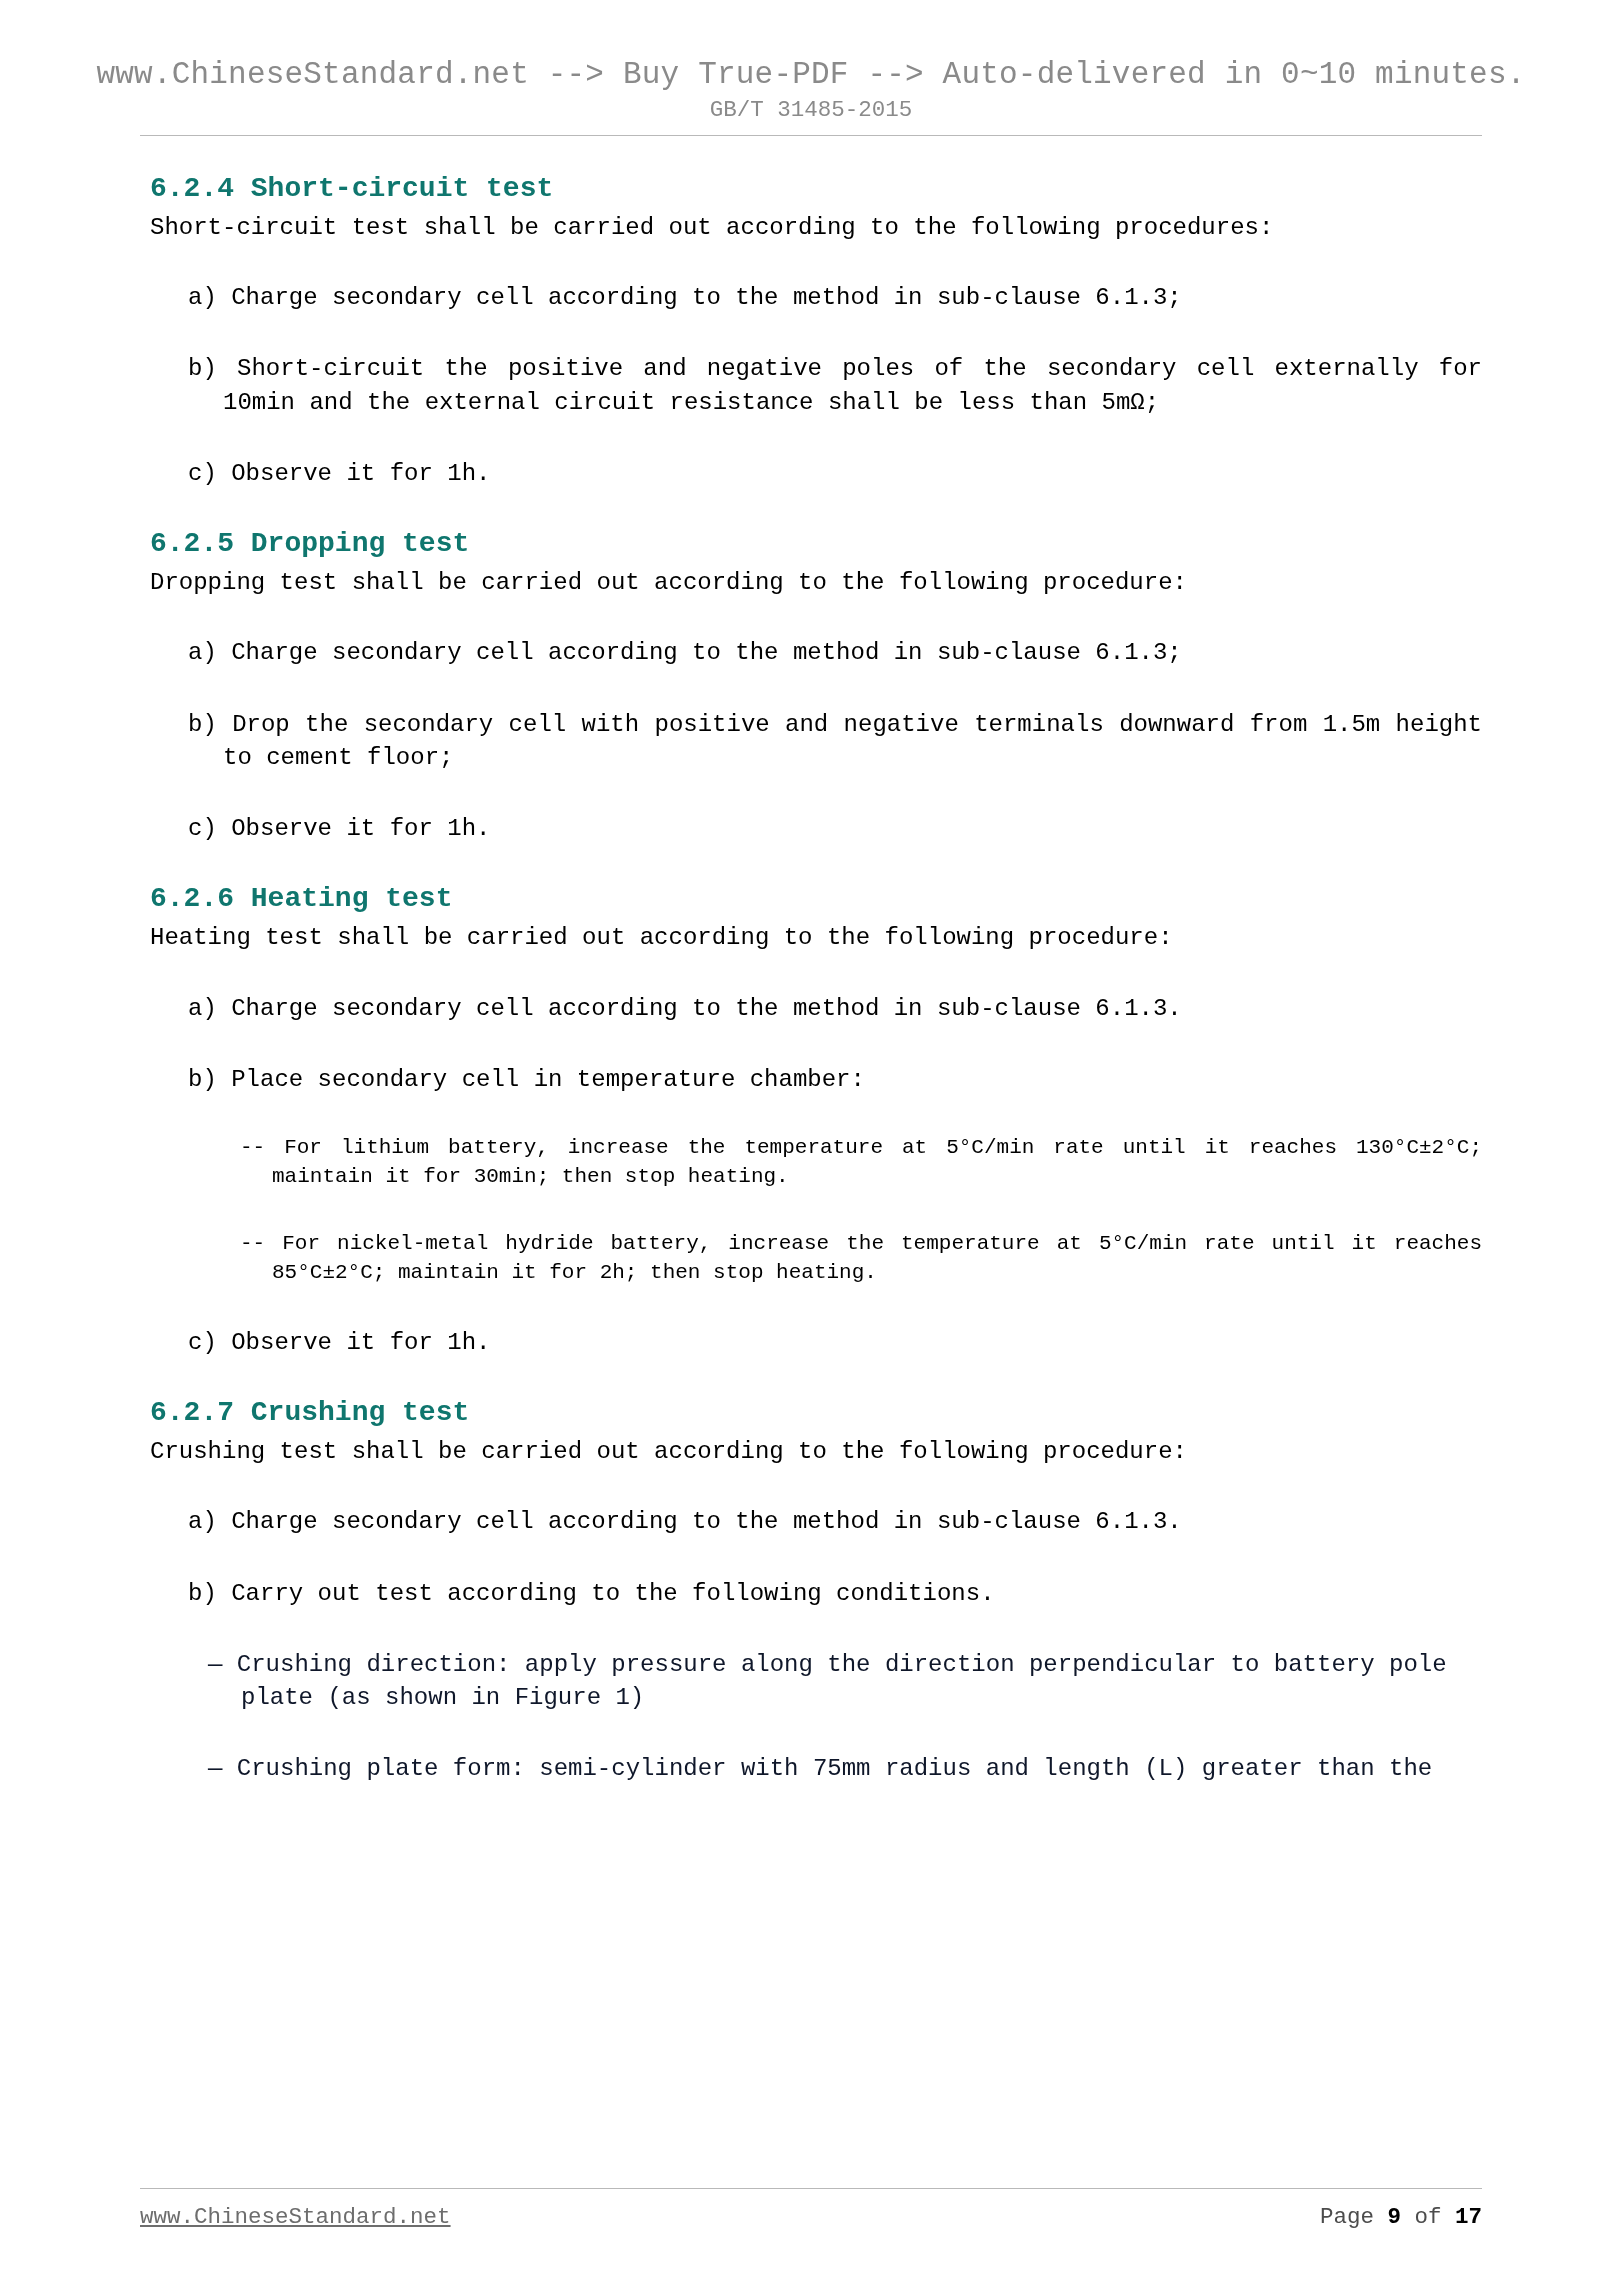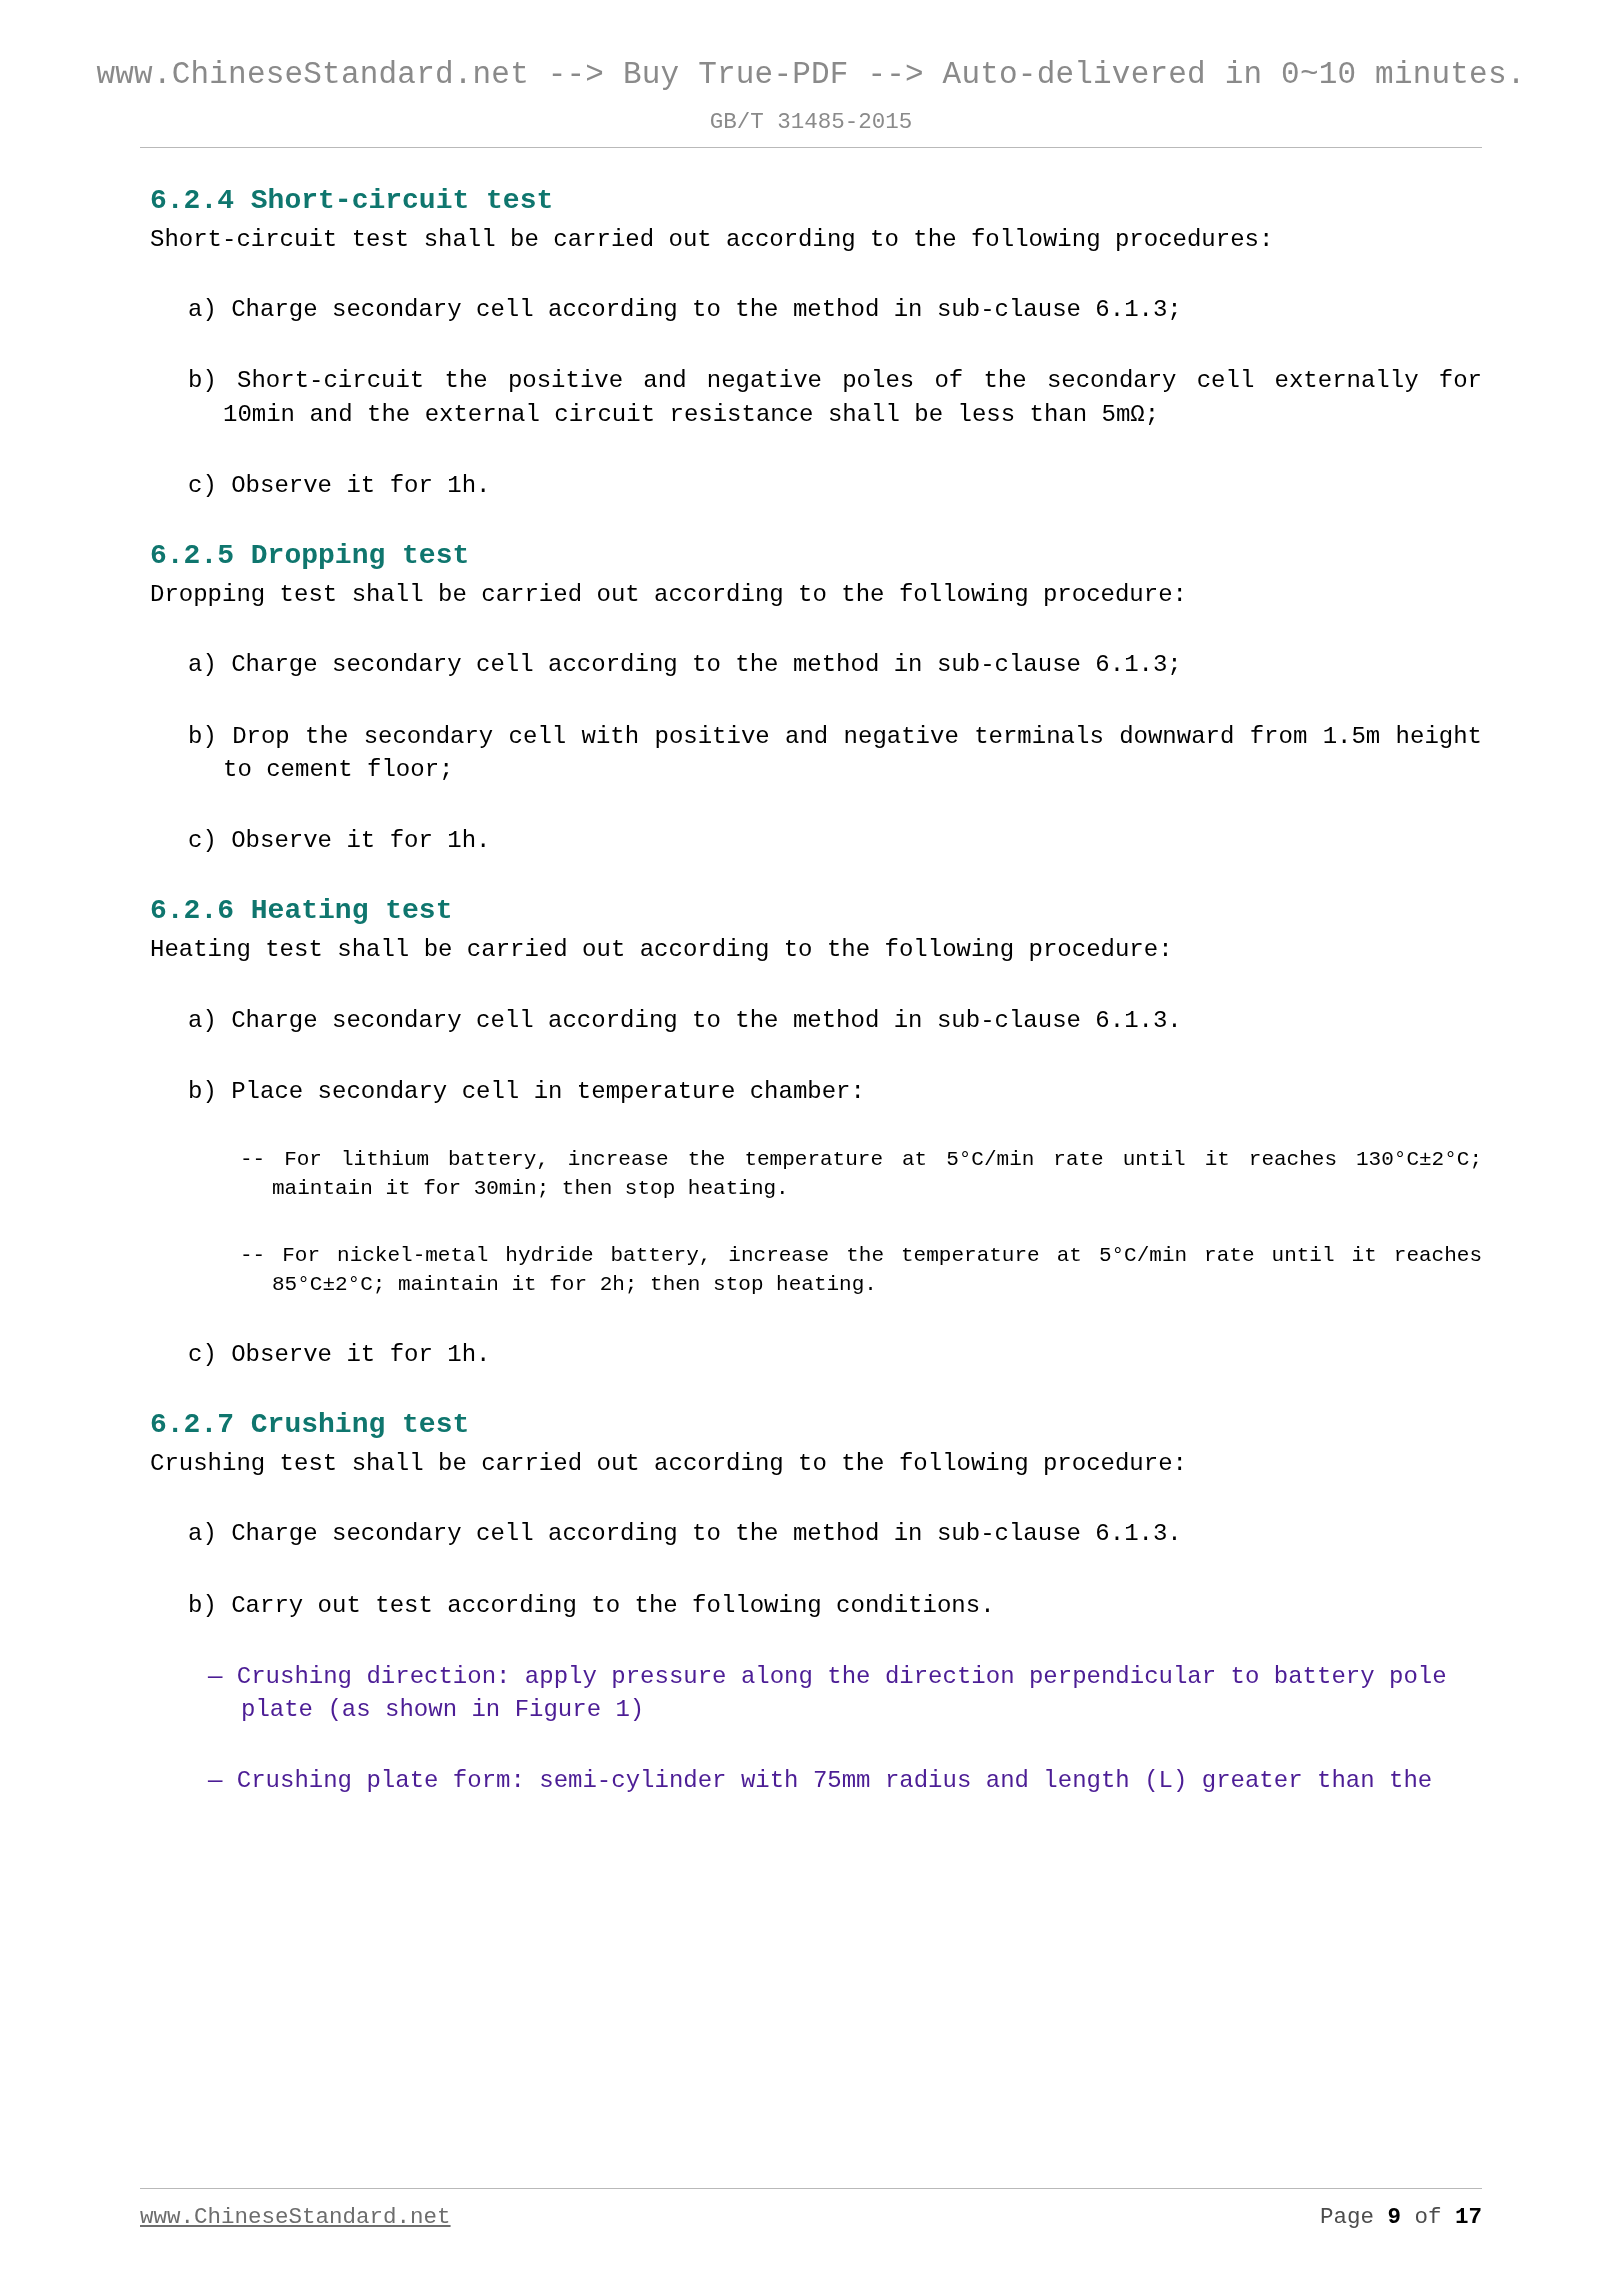--- a/index.html
+++ b/index.html
@@ -29,21 +29,21 @@
   }
   .header-promo {
     font-size: 31px;
     color: #8a8a8a;
     letter-spacing: 0.2px;
     white-space: nowrap;
   }
   .header-std {
     font-size: 22.5px;
     color: #8a8a8a;
-    margin-top: 17px;
+    margin-top: 5px;
   }
   .header-rule {
     margin: 11.7px auto 0 auto;
     width: 1342px;
     border-top: 1.7px solid #b9b9b9;
   }
 
   
   .content {
     width: 1342px;
@@ -91,21 +91,21 @@
     text-align: justify;
   }
   .subitem .hang {
     display: block;
     padding-left: 32px;
     text-indent: -32px;
   }
   .dashitem {
     font-size: 24px;
     line-height: 1.38;
-    color: #4c1d95;
+    color: #0f172a;
     margin-left: 68px;
     text-align: left;
   }
   .dashitem .hang {
     display: block;
     padding-left: 33px;
     text-indent: -33px;
   }
 
   

